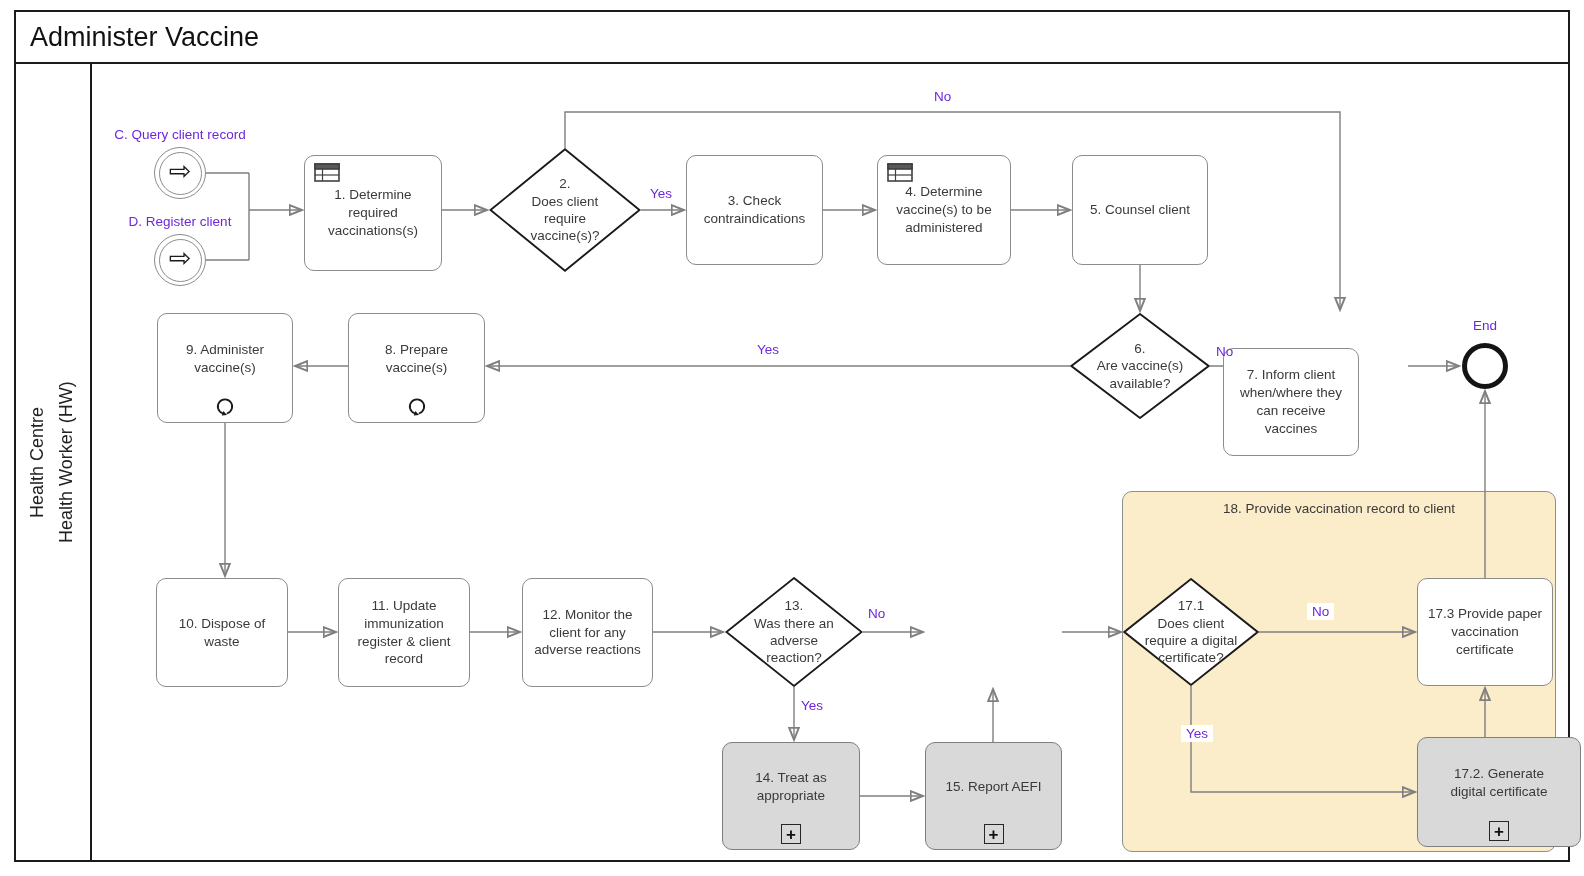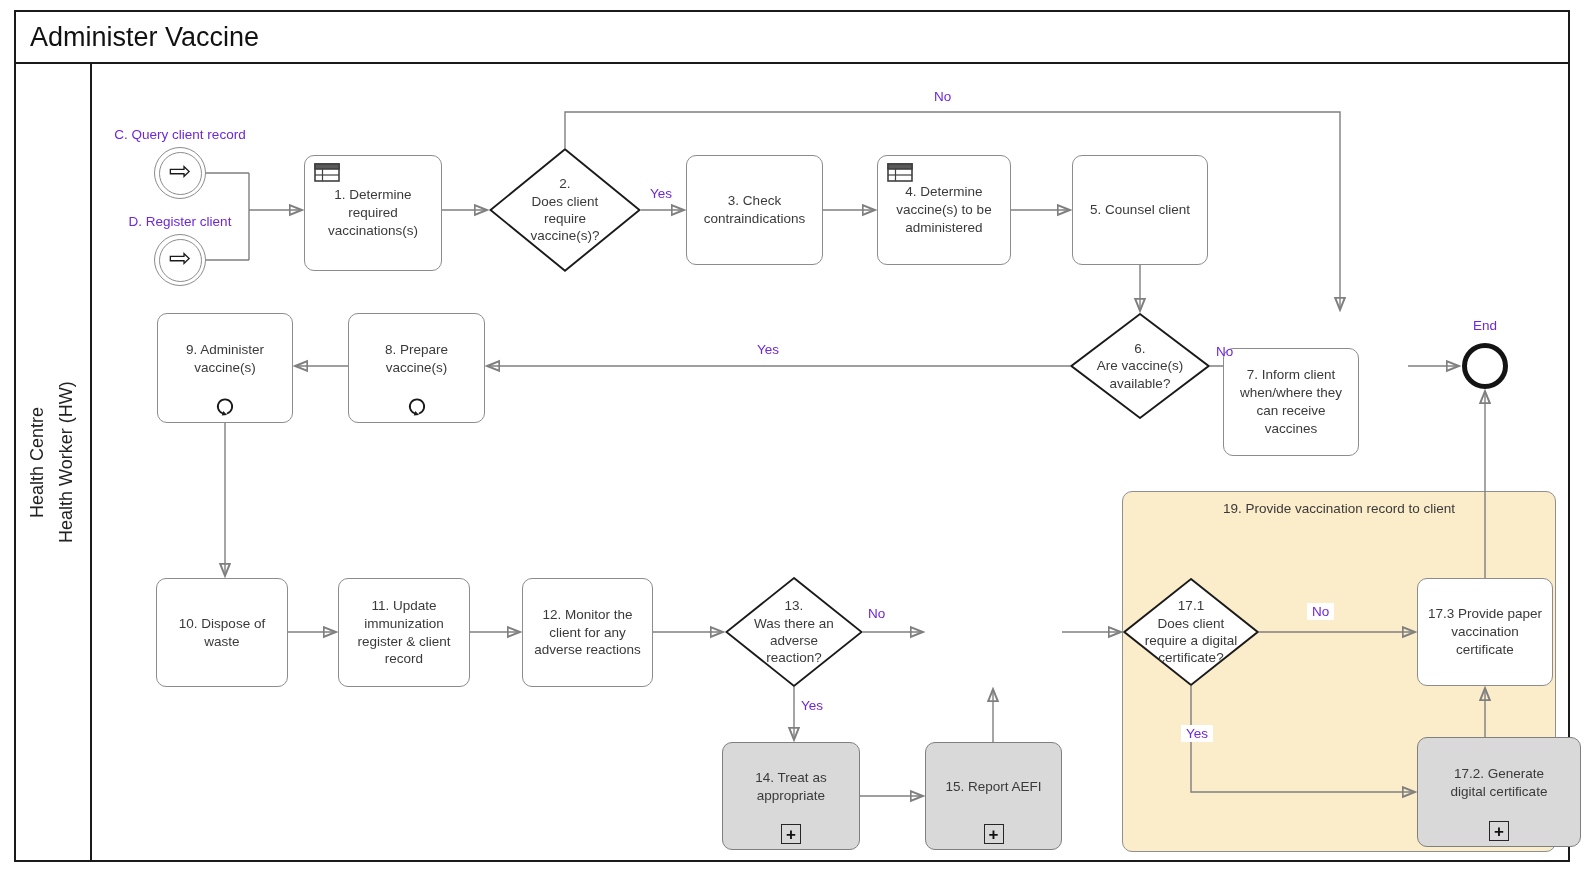--- a/index.html
+++ b/index.html
@@ -54,21 +54,21 @@
 <div id="canvas">
 
   <div class="abs frame"></div>
   <div class="abs diagram-title">Administer Vaccine</div>
   <div class="abs title-sep"></div>
   <div class="abs lane-sep"></div>
   <div class="abs vlabel" style="left:22px;width:30px;">Health Centre</div>
   <div class="abs vlabel" style="left:50px;width:32px;">Health Worker (HW)</div>
 
   <div class="abs group" style="left:1122px;top:491px;width:434px;height:361px;">
-    <div class="group-label">19. Provide vaccination record to client</div>
+    <div class="group-label">18. Provide vaccination record to client</div>
   </div>
 
   <svg class="abs wires" width="1584" height="876">
     <defs>
       <marker id="arrow" markerWidth="11" markerHeight="9" refX="8.6" refY="4" orient="auto">
         <path d="M0.5,0.5 L9.2,4 L0.5,7.5 Z" fill="#111" stroke="none"></path>
       </marker>
     </defs>
     <path d="M206,173 H249 M206,260 H249 M249,173 V260"></path>
     <path d="M249,210 H301" marker-end="url(#arrow)"></path>

